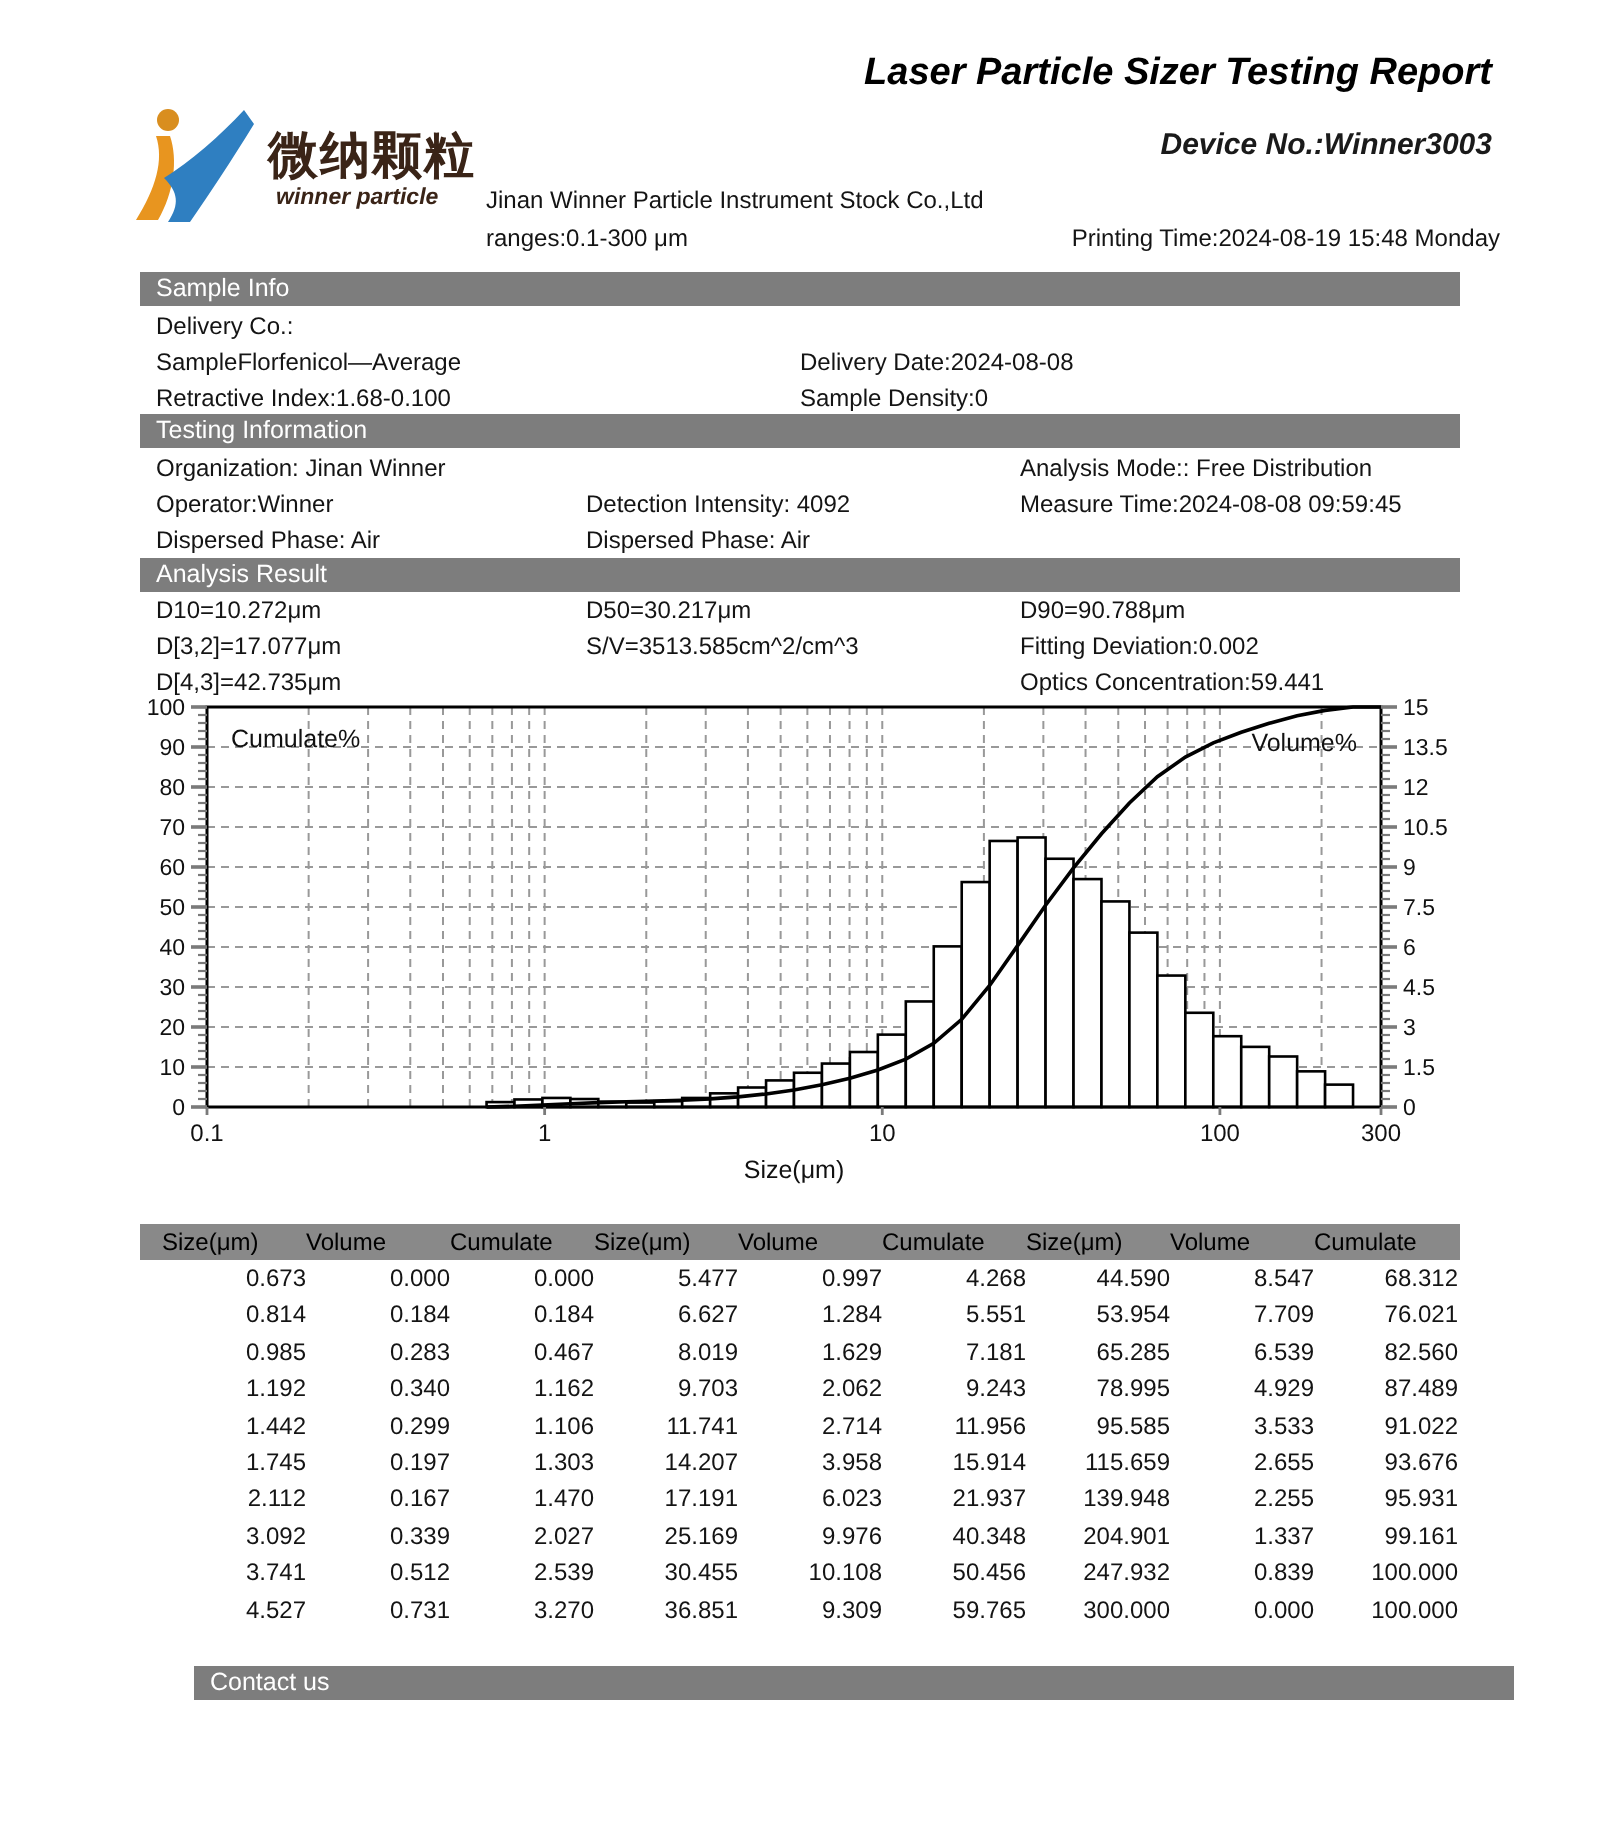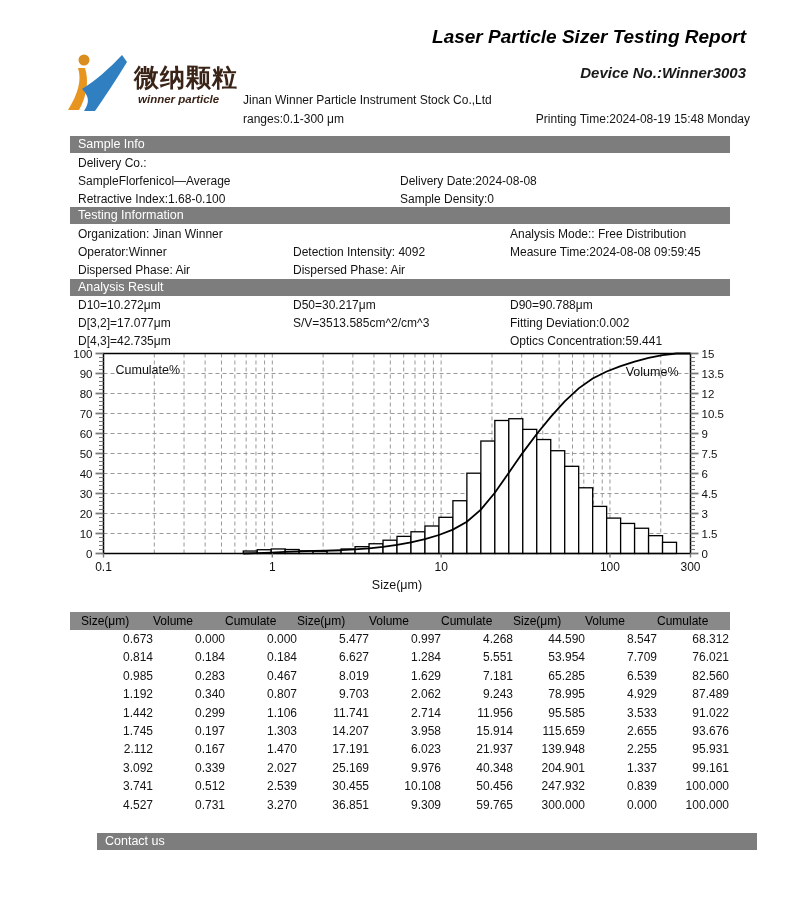--- a/index.html
+++ b/index.html
@@ -337,21 +337,21 @@
         <span>8.019</span>
         <span>1.629</span>
         <span>7.181</span>
         <span>65.285</span>
         <span>6.539</span>
         <span>82.560</span>
       </div>
       <div class="trow">
         <span>1.192</span>
         <span>0.340</span>
-        <span>0.807</span>
+        <span>1.162</span>
         <span>9.703</span>
         <span>2.062</span>
         <span>9.243</span>
         <span>78.995</span>
         <span>4.929</span>
         <span>87.489</span>
       </div>
       <div class="trow">
         <span>1.442</span>
         <span>0.299</span>

